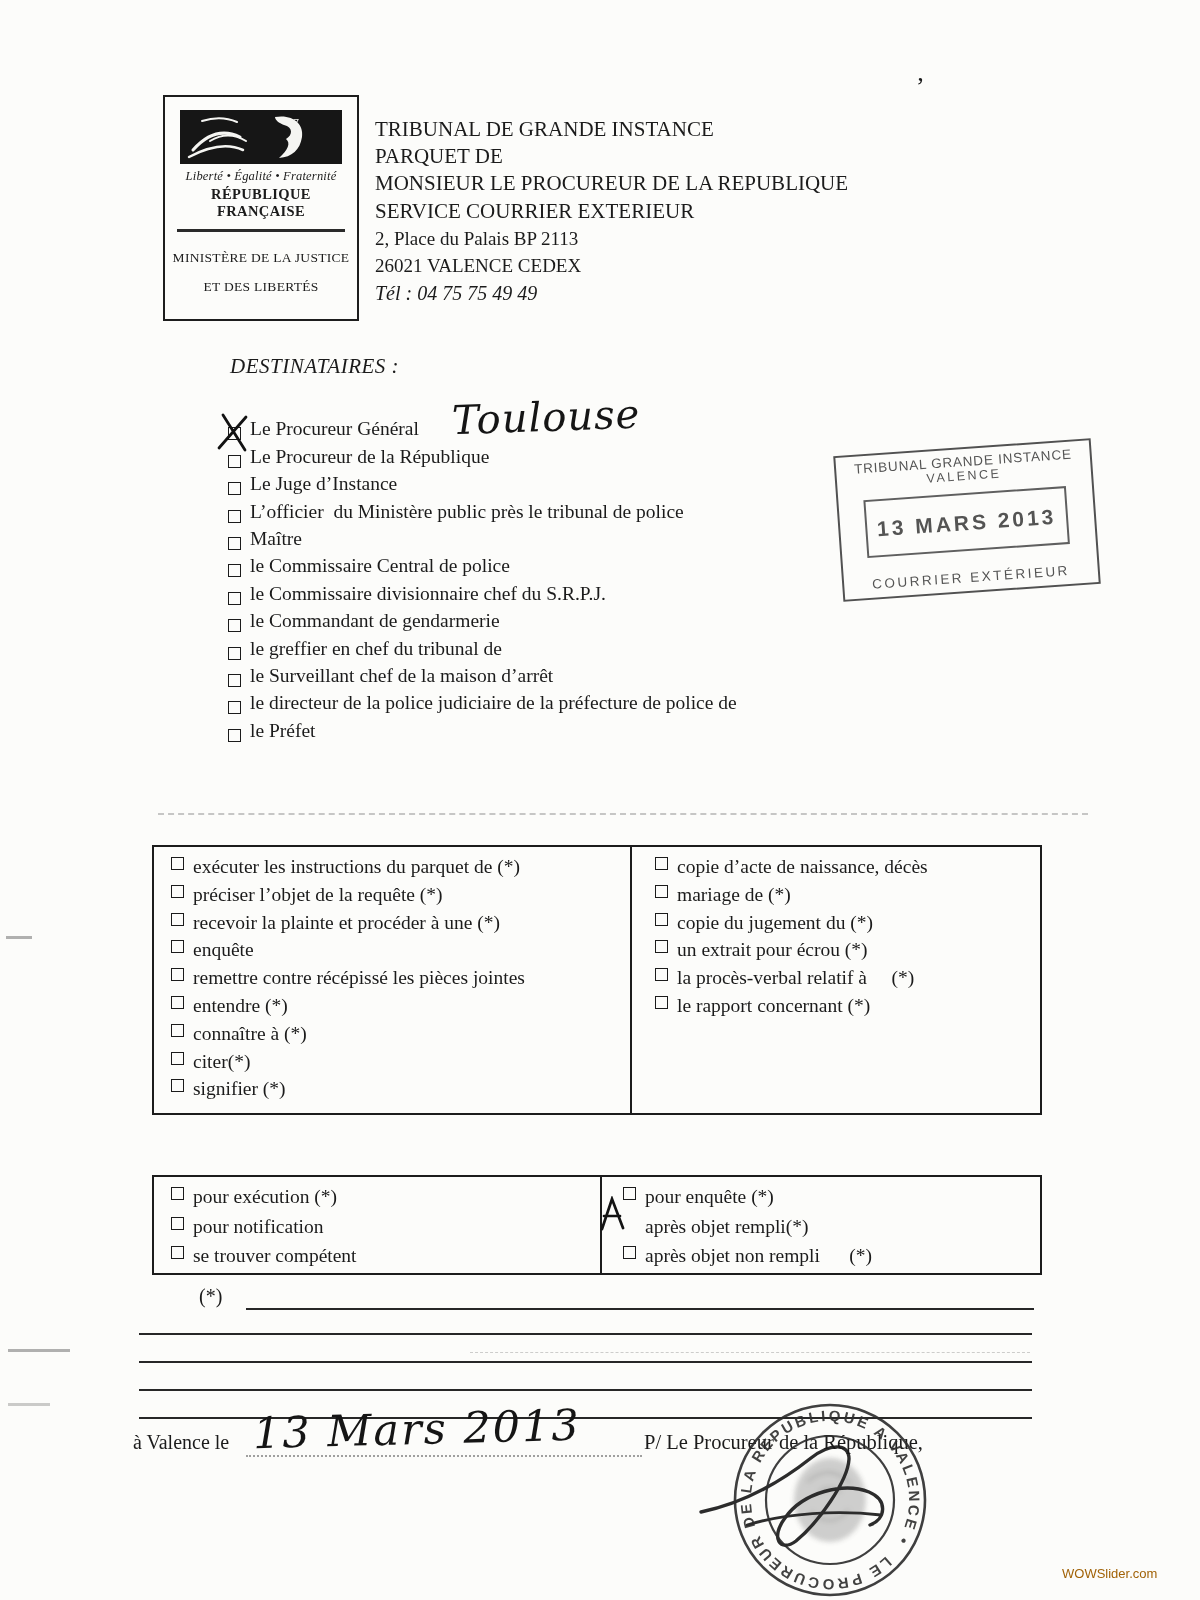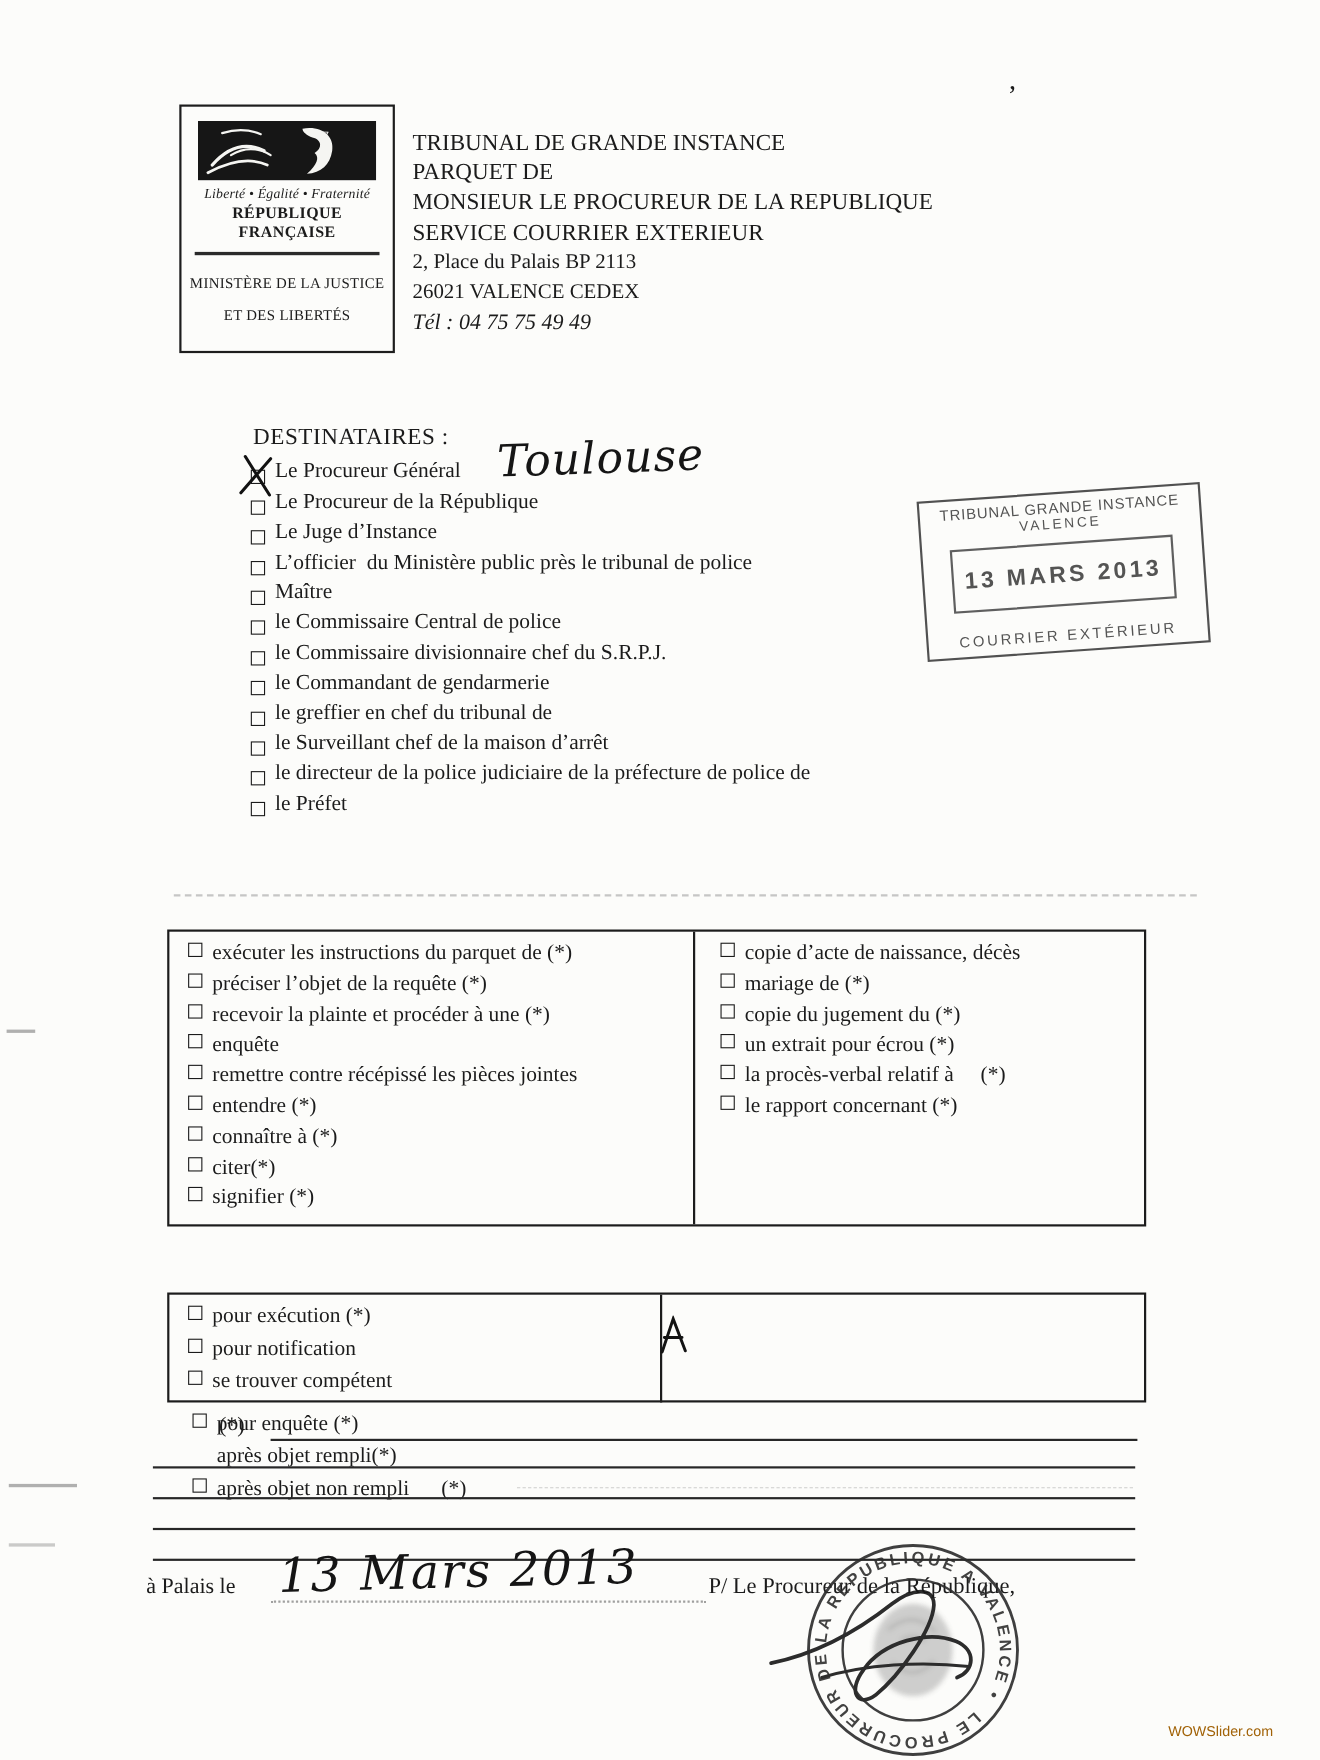--- a/index.html
+++ b/index.html
@@ -11,42 +11,42 @@
   .logo .motto{font-size:12.5px;font-weight:normal;font-style:italic;letter-spacing:.2px;}
   .logo .republic{font-size:14.5px;font-weight:bold;letter-spacing:.4px;margin-top:2px;}
   .logo .rule{width:168px;height:2.5px;background:#2a2a2a;margin:9px auto 11px auto;}
   .logo .ministry{font-size:13.5px;letter-spacing:.3px;line-height:29px;}
   
   .header{position:absolute;left:375px;top:116px;width:660px;text-align:left;}
   .header .h1{font-size:21px;line-height:27.2px;}
   .header .addr{font-size:19px;line-height:27.2px;}
   .header .tel{font-size:20px;font-style:italic;line-height:28px;}
   
-  .dest-title{position:absolute;left:230px;top:385px;font-size:21px;letter-spacing:.5px;}
+  .dest-title{position:absolute;left:230px;top:354px;font-size:21px;letter-spacing:.5px;font-style:italic;}
   .dest-list{position:absolute;left:228px;top:413px;}
   .dest-row{display:flex;align-items:flex-end;height:27.4px;font-size:19.5px;white-space:nowrap;}
   .cb{flex:none;width:11px;height:11px;border:1.6px solid #1b1b1b;margin-right:9px;margin-top:1px;}
   .cb-hidden{visibility:hidden;}
   .x-mark{position:absolute;left:215px;top:412px;}
   .hand{font-family:"DejaVu Serif",serif;font-style:italic;color:#151515;}
   .hand-toulouse{position:absolute;left:452px;top:394px;font-size:40px;transform:rotate(-2deg);letter-spacing:1px;}
   
   .rect-stamp{position:absolute;left:838px;top:447px;width:258px;height:146px;border:2.5px solid #3a3a3a;
               transform:rotate(-4deg);color:#3d3d3d;font-family:"Liberation Sans",sans-serif;opacity:.88;text-align:center;box-sizing:border-box;}
   .rect-stamp .l1{font-size:13.5px;margin-top:5px;letter-spacing:.8px;}
   .rect-stamp .l2{font-size:12.5px;letter-spacing:2.5px;}
   .rect-stamp .datebox{position:absolute;left:25px;top:44px;width:203px;height:58px;border:2px solid #4a4a4a;
                        line-height:56px;font-size:21px;font-weight:bold;letter-spacing:3px;box-sizing:border-box;}
   .rect-stamp .l3{position:absolute;left:0;right:0;bottom:6px;font-size:13.5px;letter-spacing:2.5px;}
   
   .sep-dashed{position:absolute;left:158px;top:813px;width:930px;border-top:2px dashed #9a9a9a;opacity:.55;}
   
   .tbl{position:absolute;border:2px solid #1c1c1c;display:flex;box-sizing:border-box;background:transparent;}
   .tbl1{left:152px;top:845px;width:890px;height:270px;}
-  .tbl2{left:152px;top:1175px;width:890px;height:100px;flex-direction:column;}
+  .tbl2{left:152px;top:1175px;width:890px;height:100px;}
   .col{box-sizing:border-box;padding:9px 0 0 17px;}
   .tbl1 .colL{width:478px;border-right:2px solid #1c1c1c;}
   .tbl1 .colR{flex:1;padding-left:23px;}
   .tbl2 .colL{width:448px;border-right:2px solid #1c1c1c;}
   .tbl2 .colR{flex:1;padding-left:21px;position:relative;}
   .trow{display:flex;height:27.8px;font-size:19.5px;white-space:nowrap;}
   .tbl2 .trow{height:29.5px;}
   .a-mark{position:absolute;left:598px;top:1196px;}
   
   .fstar{position:absolute;left:199px;top:1285px;font-size:20px;}
@@ -273,21 +273,21 @@
   <div class="fl fl1"></div>
   <div class="fl fl2"></div>
   <div class="fl fl3"></div>
   <div class="fl fl4"></div>
   <div class="fl fl5"></div>
   <div class="dash-frag" style="left:470px;top:1352px;width:560px;"></div>
   <div class="mdash" style="left:6px;top:936px;width:26px;"></div>
   <div class="mdash" style="left:8px;top:1349px;width:62px;"></div>
   <div class="mdash" style="left:8px;top:1403px;width:42px;opacity:.3;"></div>
 
-  <div class="close-left">à Palais le</div>
+  <div class="close-left">à Valence le</div>
   <div class="dotline"></div>
   <div class="hand hand-date">13 Mars 2013</div>
   <div class="close-right">P/ Le Procureur de la République,</div>
 
   <svg class="round-stamp" width="300" height="208" viewBox="0 0 300 208">
     <defs>
       <filter id="fz" x="-30%" y="-30%" width="160%" height="160%">
           <feGaussianBlur stdDeviation="2.6"></feGaussianBlur>
         </filter>
       <path id="circ" d="M 200.9,163.9 A 79 79 0 1 1 89.1,52.1 A 79 79 0 1 1 200.9,163.9"></path>

